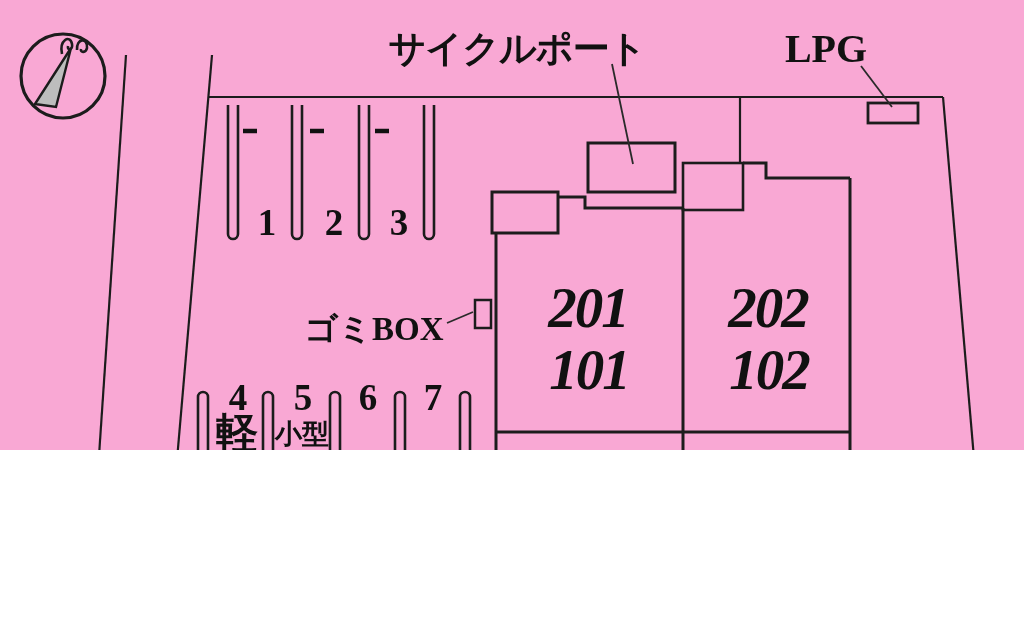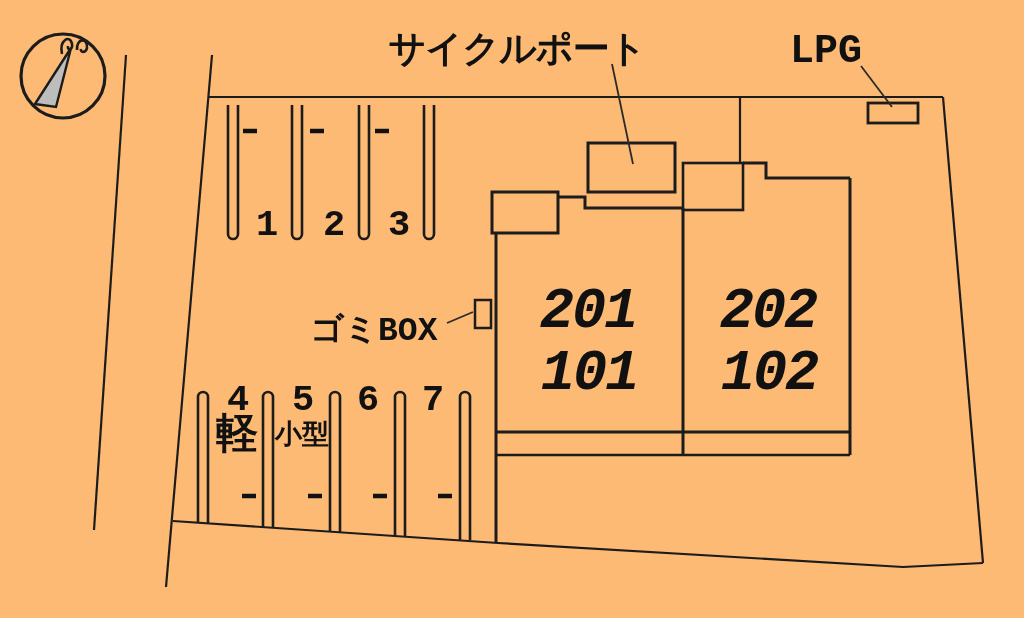--- a/index.html
+++ b/index.html
@@ -1,21 +1,21 @@
 <!DOCTYPE html>
 <html><head>
 <meta charset="utf-8">
 <style>
   html,body { margin:0; padding:0; background:#ffffff; }
   .stage {
     position:relative;
-    width:1024px; height:618px;
-    background:#fdba74;
+    width:1024px; height:450px;
+    background:#f9a8d4;
     overflow:hidden;
-    font-family:Liberation Mono, monospace;
+    font-family:Liberation Serif, serif;
   }
   svg { display:block; }
   .ln   { stroke:#1c1c1c; fill:none; }
   .thin { stroke-width:2.2; }
   .mid  { stroke-width:2.6; }
   .thick{ stroke-width:3; }
   .leader { stroke:#2a2a2a; stroke-width:1.8; }
   .dash { stroke:#111; stroke-width:4.5; }
   text { fill:#111; }
   .lbl      { font-weight:bold; font-size:37px; letter-spacing:-1px; }

